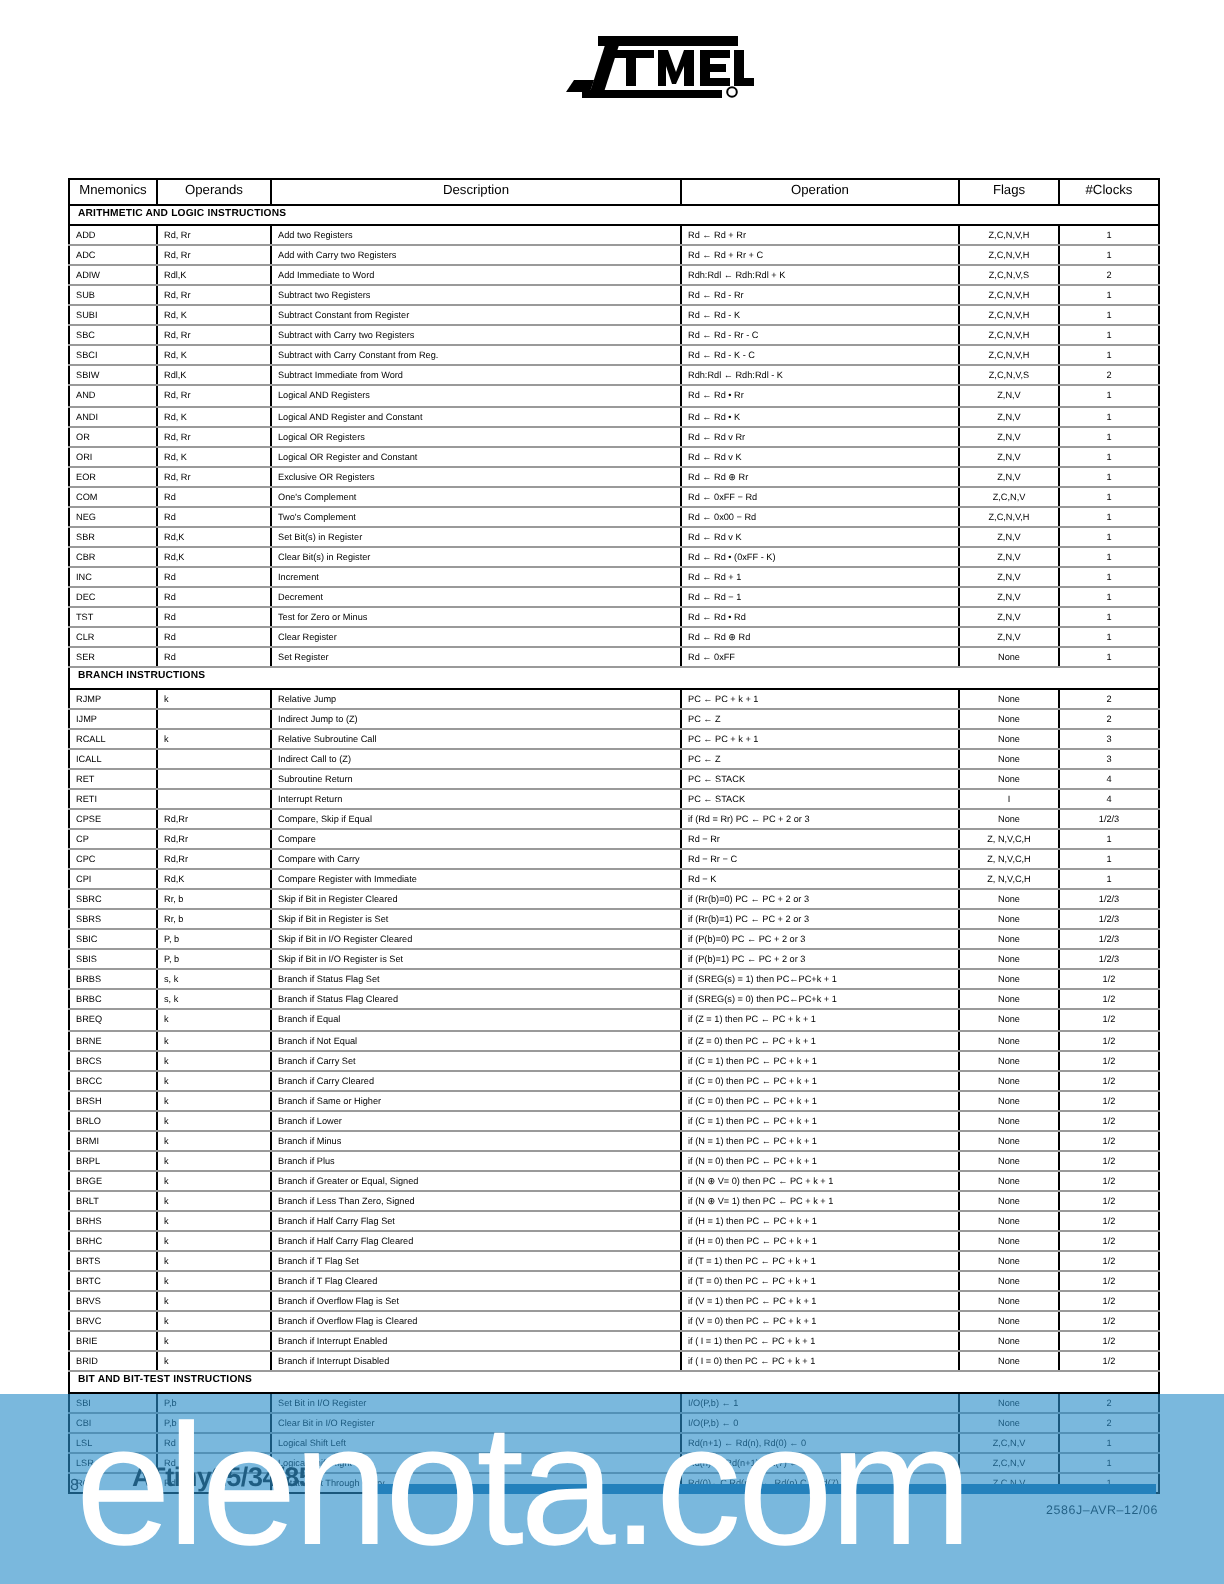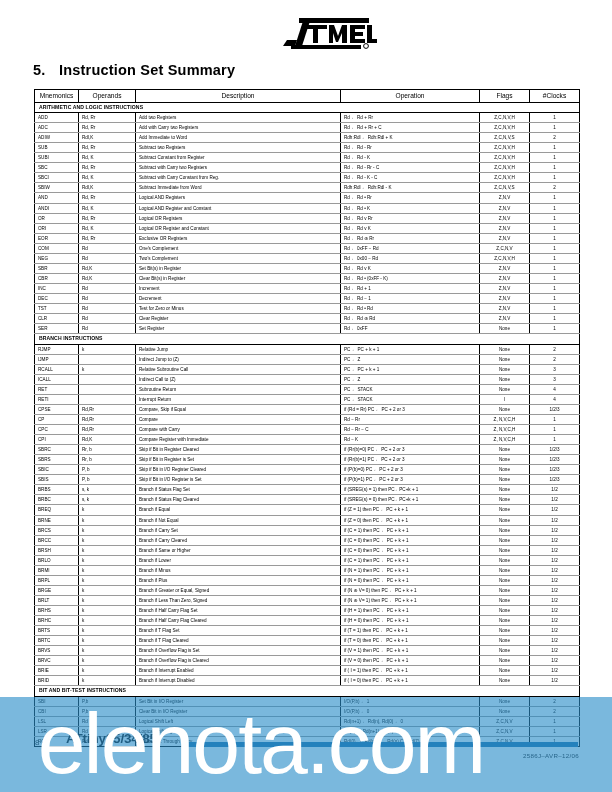--- a/index.html
+++ b/index.html
@@ -162,23 +162,20 @@
         <polygon points="48,9 53,9 57,20 61,9 66,9 66,27 61,27 61,17 57,26 55,26 52,17 52,27 48,27"></polygon>
         <polygon points="69,9 84,9 84,13 74,13 74,16 82,16 82,20 74,20 74,23 84,23 84,27 69,27"></polygon>
         <polygon points="86,9 91,9 91,23 96,23 96,27 86,27"></polygon>
       </g>
 
       <polygon points="10,29 80,29 80,33 10,33" fill="#000"></polygon>
       <circle cx="85" cy="30" r="2.4" fill="none" stroke="#000" stroke-width="1"></circle>
     </svg>
   </div>
 
-  <div class="heading">
-    <span class="num">5.</span><span>Instruction Set Summary</span>
-  </div>
 
   <div class="tbl-wrap">
     <table class="iset">
       <colgroup>
         <col class="c-mn">
           <col class="c-op">
           <col class="c-de">
         <col class="c-or">
           <col class="c-fl">
           <col class="c-ck">

